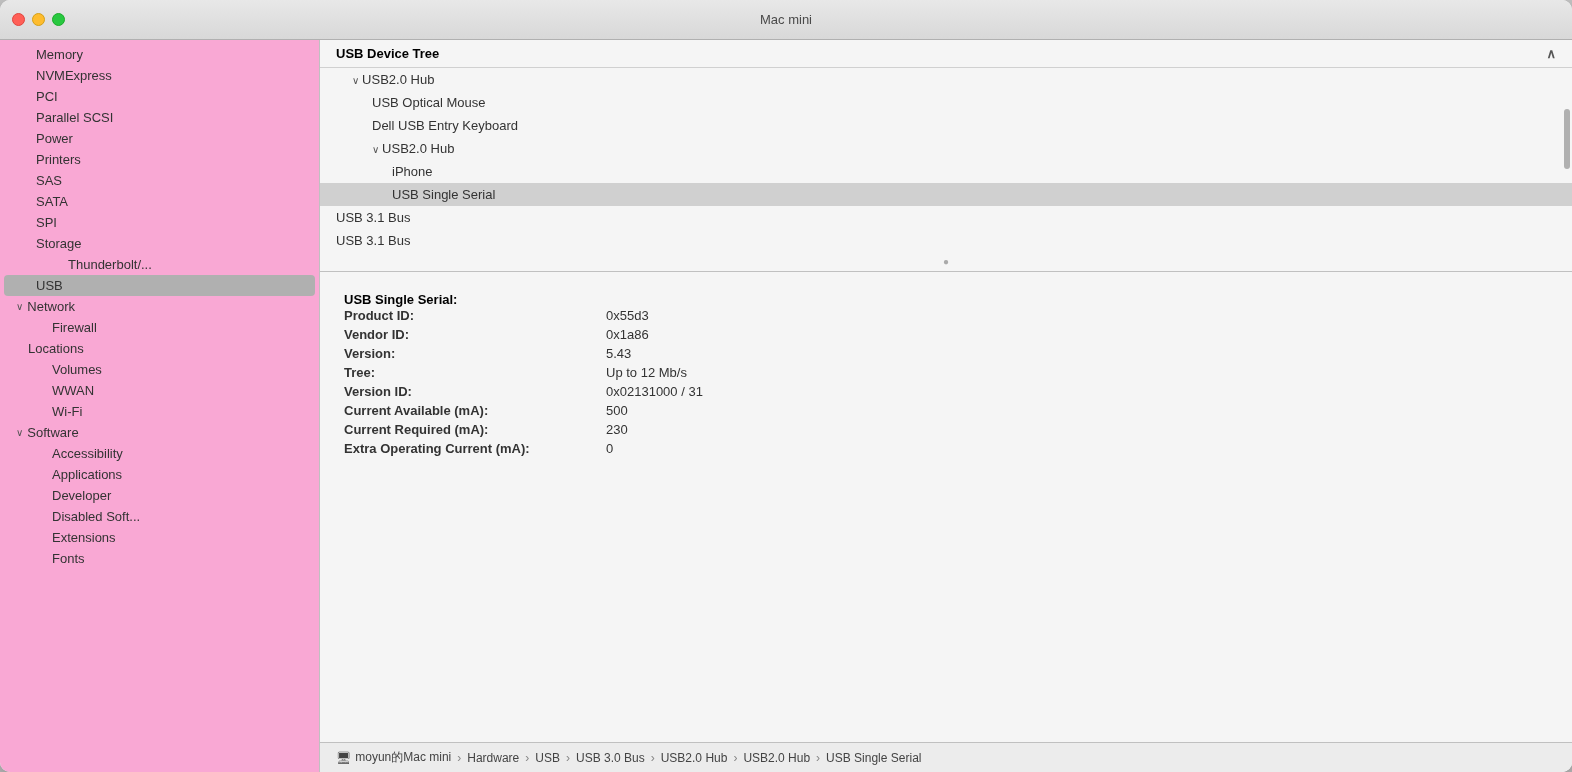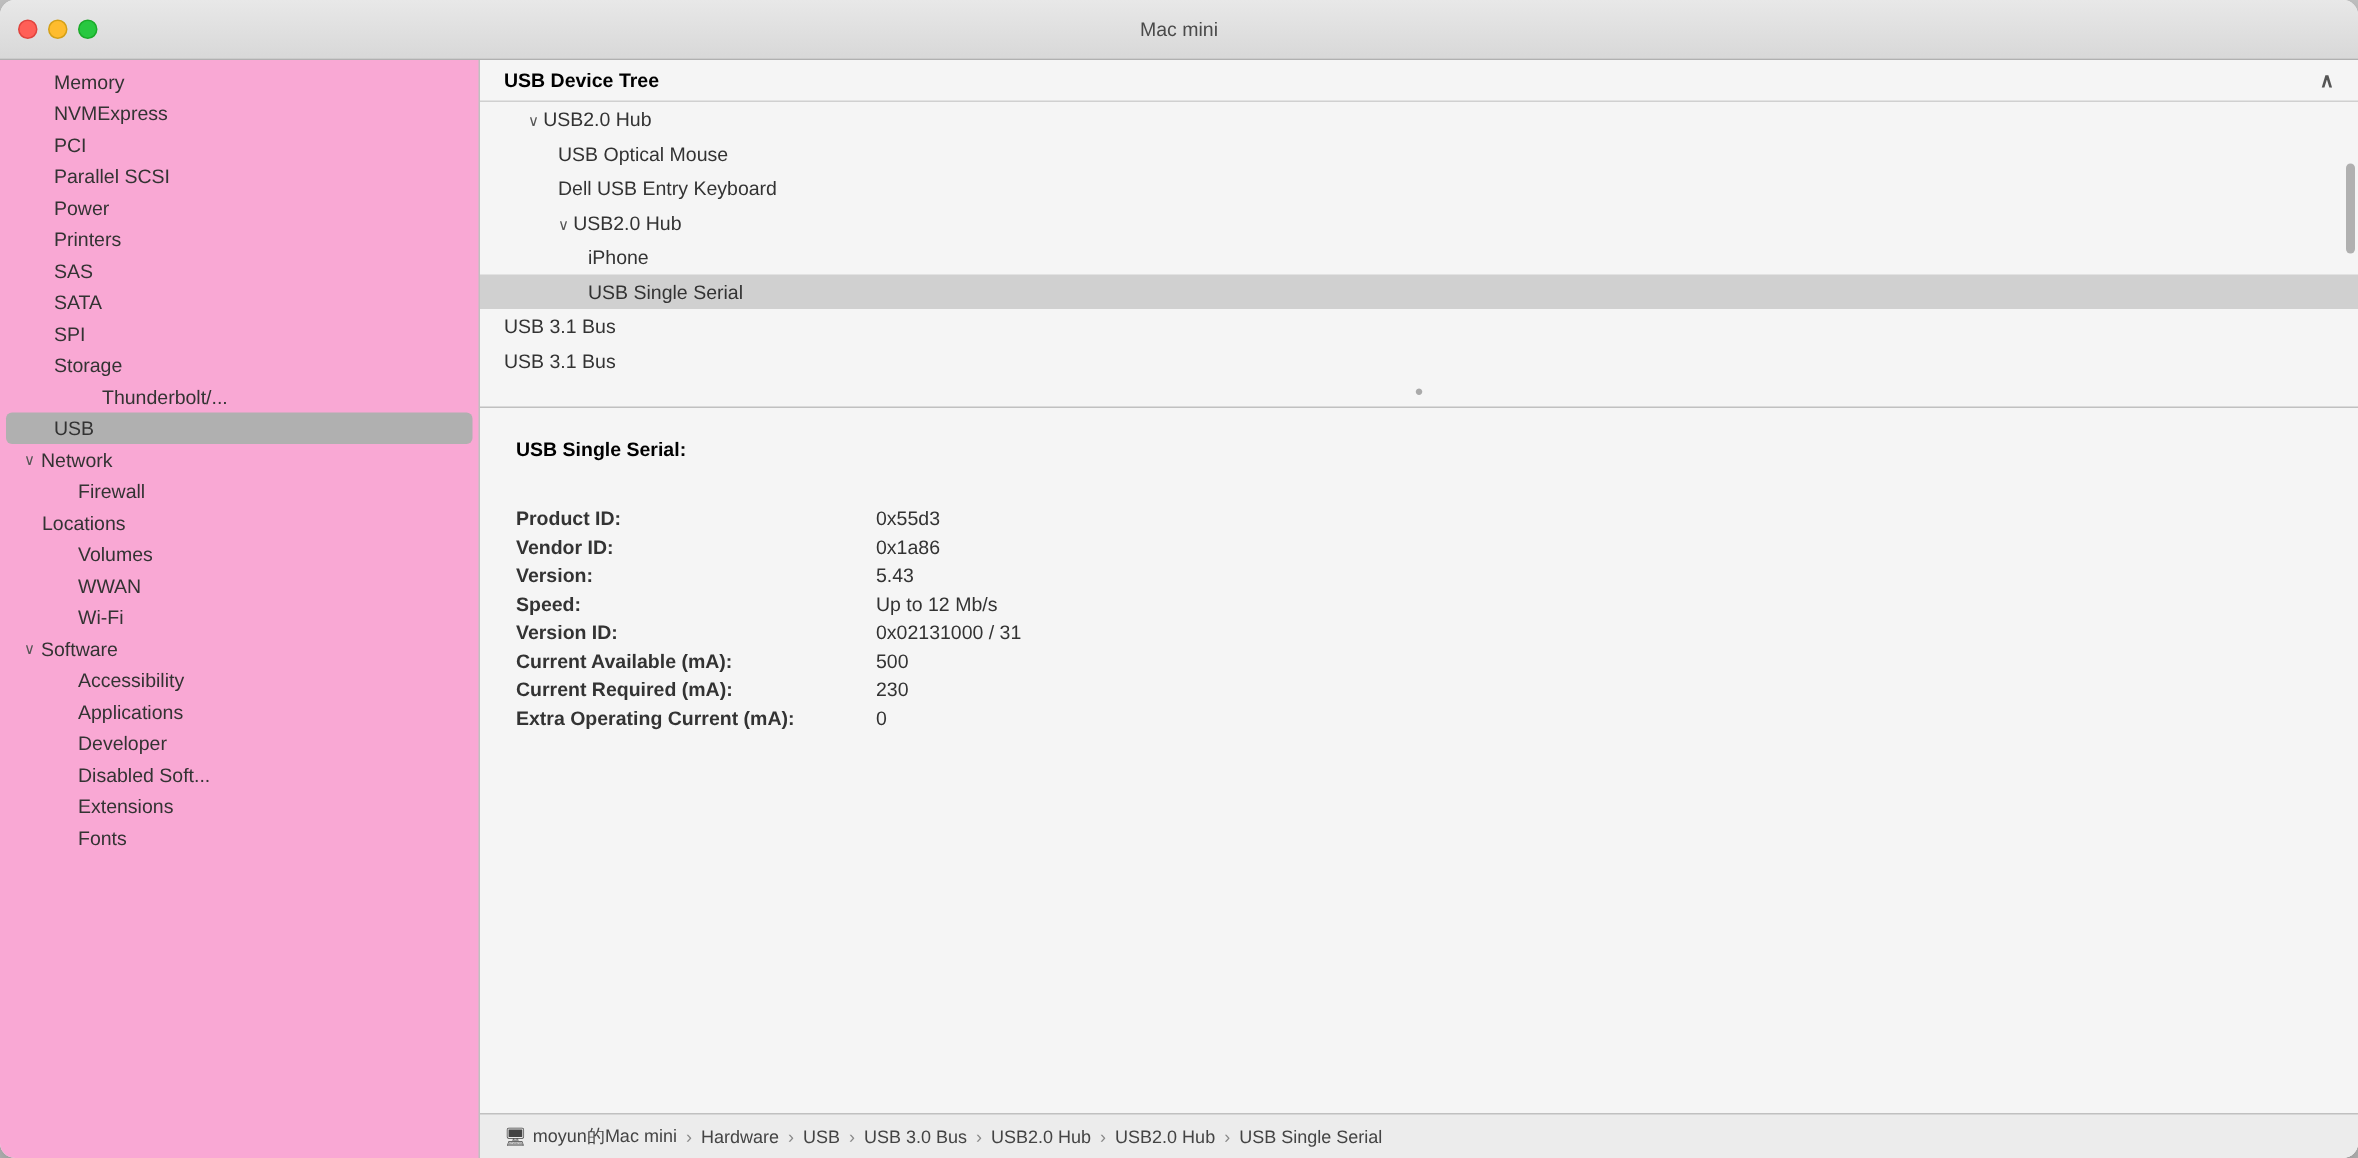--- a/index.html
+++ b/index.html
@@ -120,26 +120,27 @@
       font-size: 10px;
     }
     .detail-info {
       flex: 1;
       padding: 20px 24px;
       overflow-y: auto;
     }
     .detail-title {
       font-weight: 700;
       font-size: 13px;
-      margin-bottom: 31px;
+      margin-bottom: 1px;
     }
     .detail-row {
       display: flex;
       margin-bottom: 4px;
       font-size: 13px;
+      gap: 22px;
     }
     .detail-label {
       font-weight: 600;
       min-width: 240px;
       color: #333;
     }
     .detail-value {
       color: #333;
       font-weight: 400;
     }
@@ -258,21 +259,21 @@
             </div>
             <div class="detail-row">
               <span class="detail-label">Vendor ID:</span>
               <span class="detail-value">0x1a86</span>
             </div>
             <div class="detail-row">
               <span class="detail-label">Version:</span>
               <span class="detail-value">5.43</span>
             </div>
             <div class="detail-row">
-              <span class="detail-label">Speed:</span>
+              <span class="detail-label">Tree:</span>
               <span class="detail-value">Up to 12 Mb/s</span>
             </div>
             <div class="detail-row">
               <span class="detail-label">Version ID:</span>
               <span class="detail-value">0x02131000 / 31</span>
             </div>
             <div class="detail-row">
               <span class="detail-label">Current Available (mA):</span>
               <span class="detail-value">500</span>
             </div>

